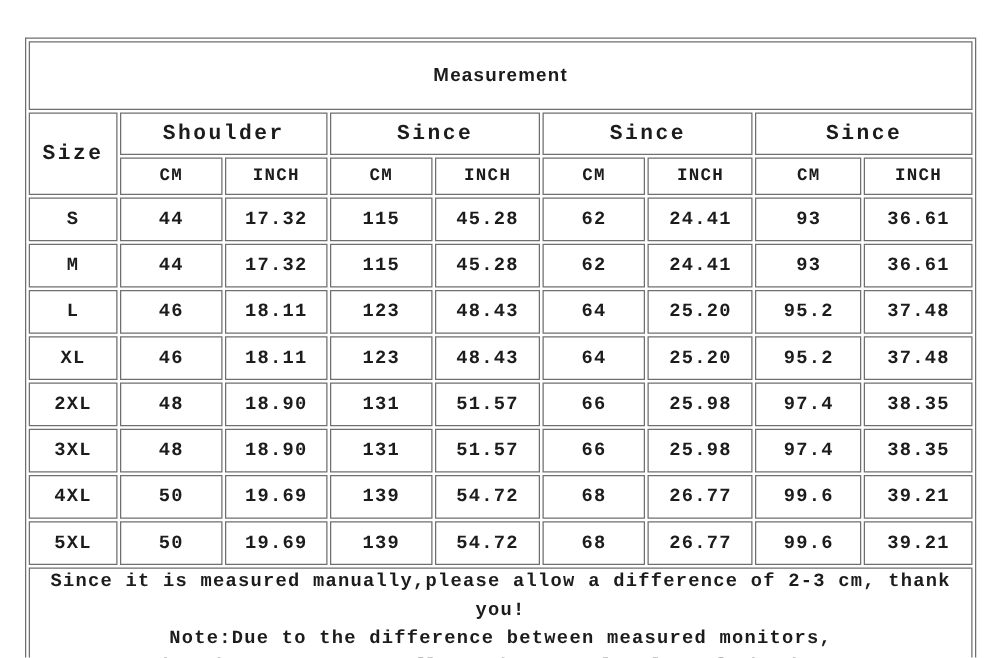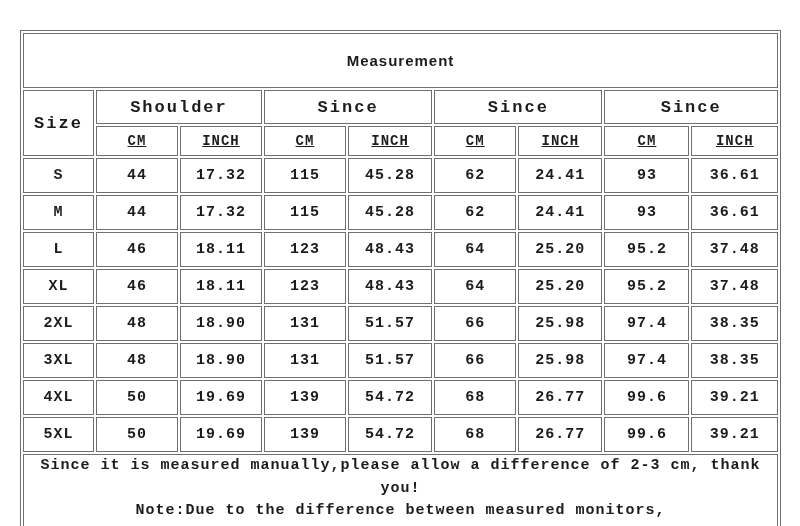--- a/index.html
+++ b/index.html
@@ -28,21 +28,21 @@
   }
   td.title-cell{
     height:53px;
     font-family:Liberation Sans, sans-serif;
     font-weight:normal;
     font-size:34px;
     letter-spacing:2px;
   }
   tr.group-row td{height:32px;font-size:17px;letter-spacing:2px;}
   td.size-head{font-size:18px;letter-spacing:2px;}
-  tr.unit-row td{height:28px;font-size:14px;letter-spacing:1px;text-decoration:underline;}
+  tr.unit-row td{height:28px;font-size:14px;letter-spacing:1px;}
   tbody td{height:33px;}
   td.size-cell{font-size:17px;}
   td.footer-cell{
     height:76px;
     font-size:13px;
     letter-spacing:0.5px;
     line-height:1.5;
   }
 </style>
 </head>

